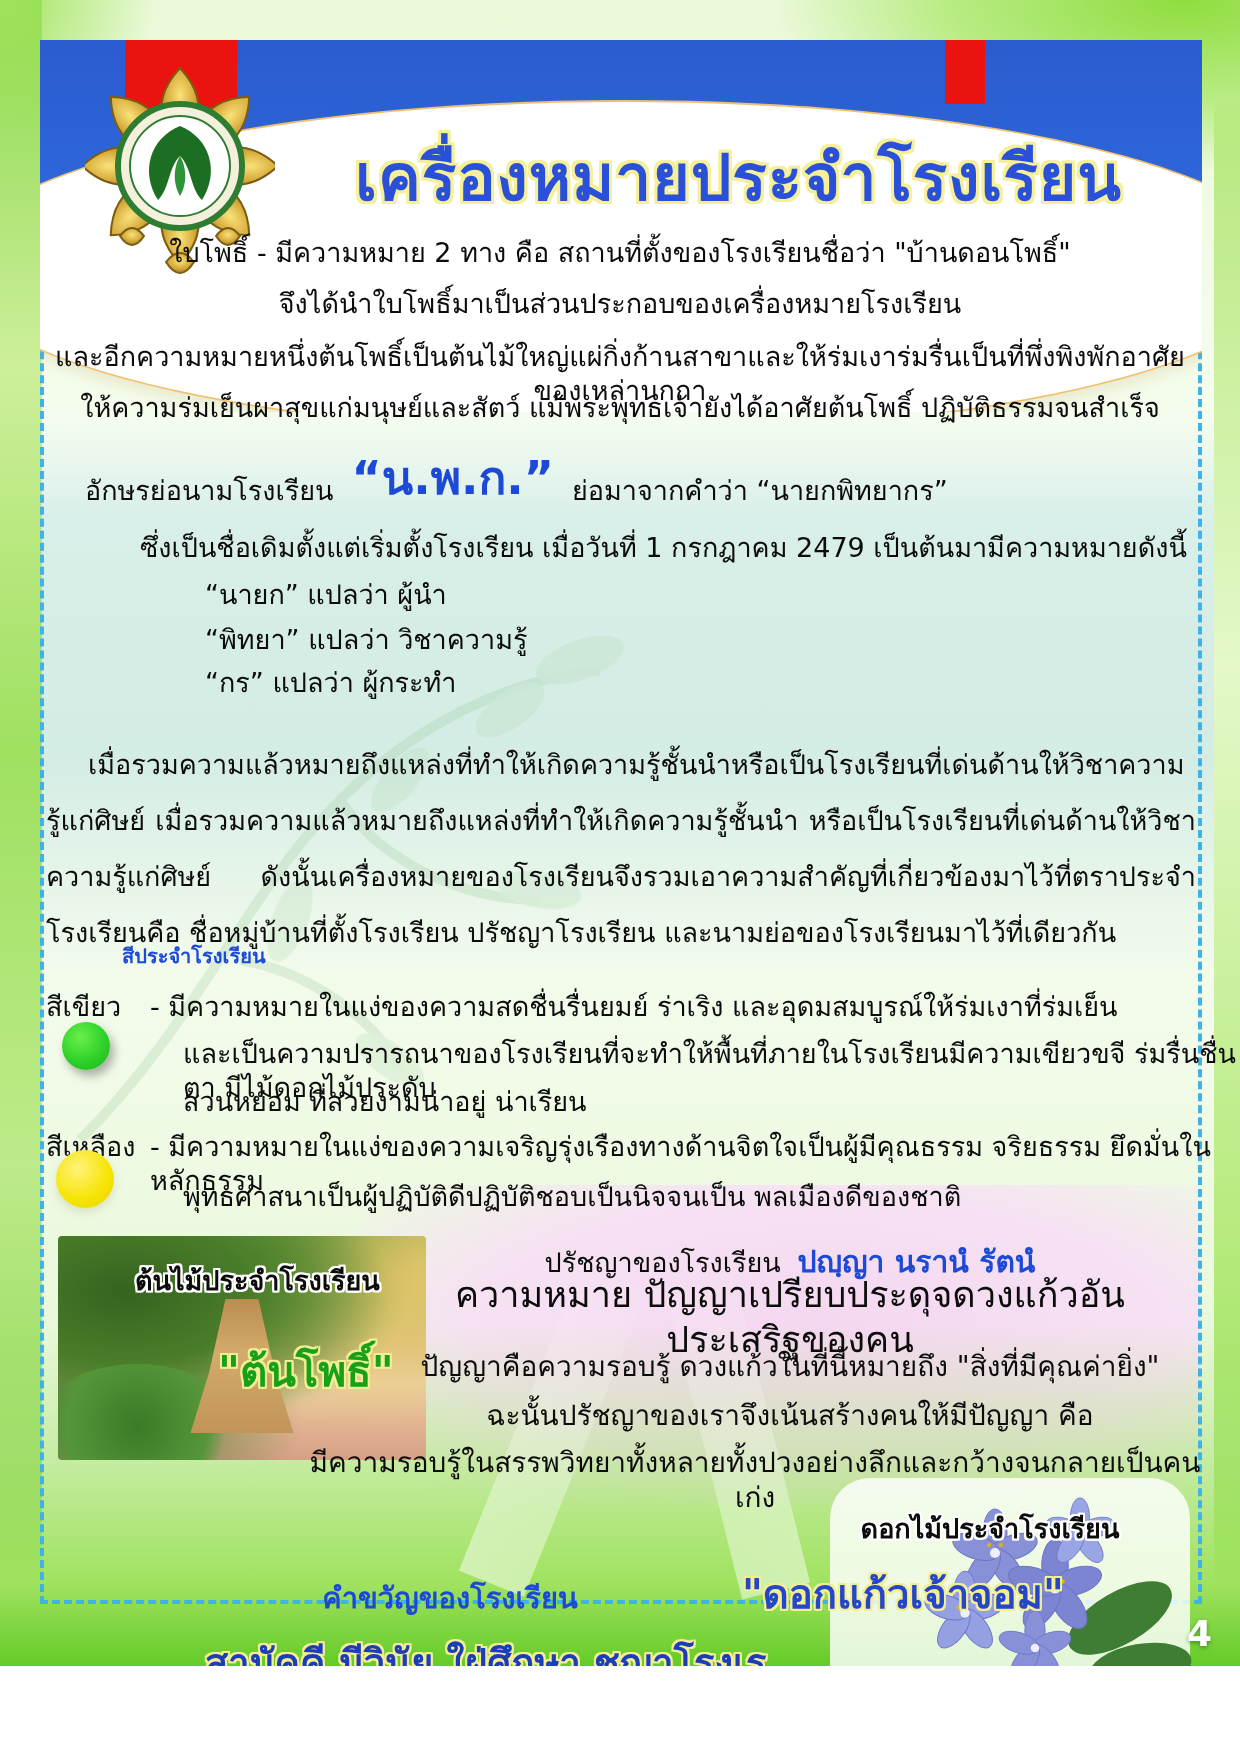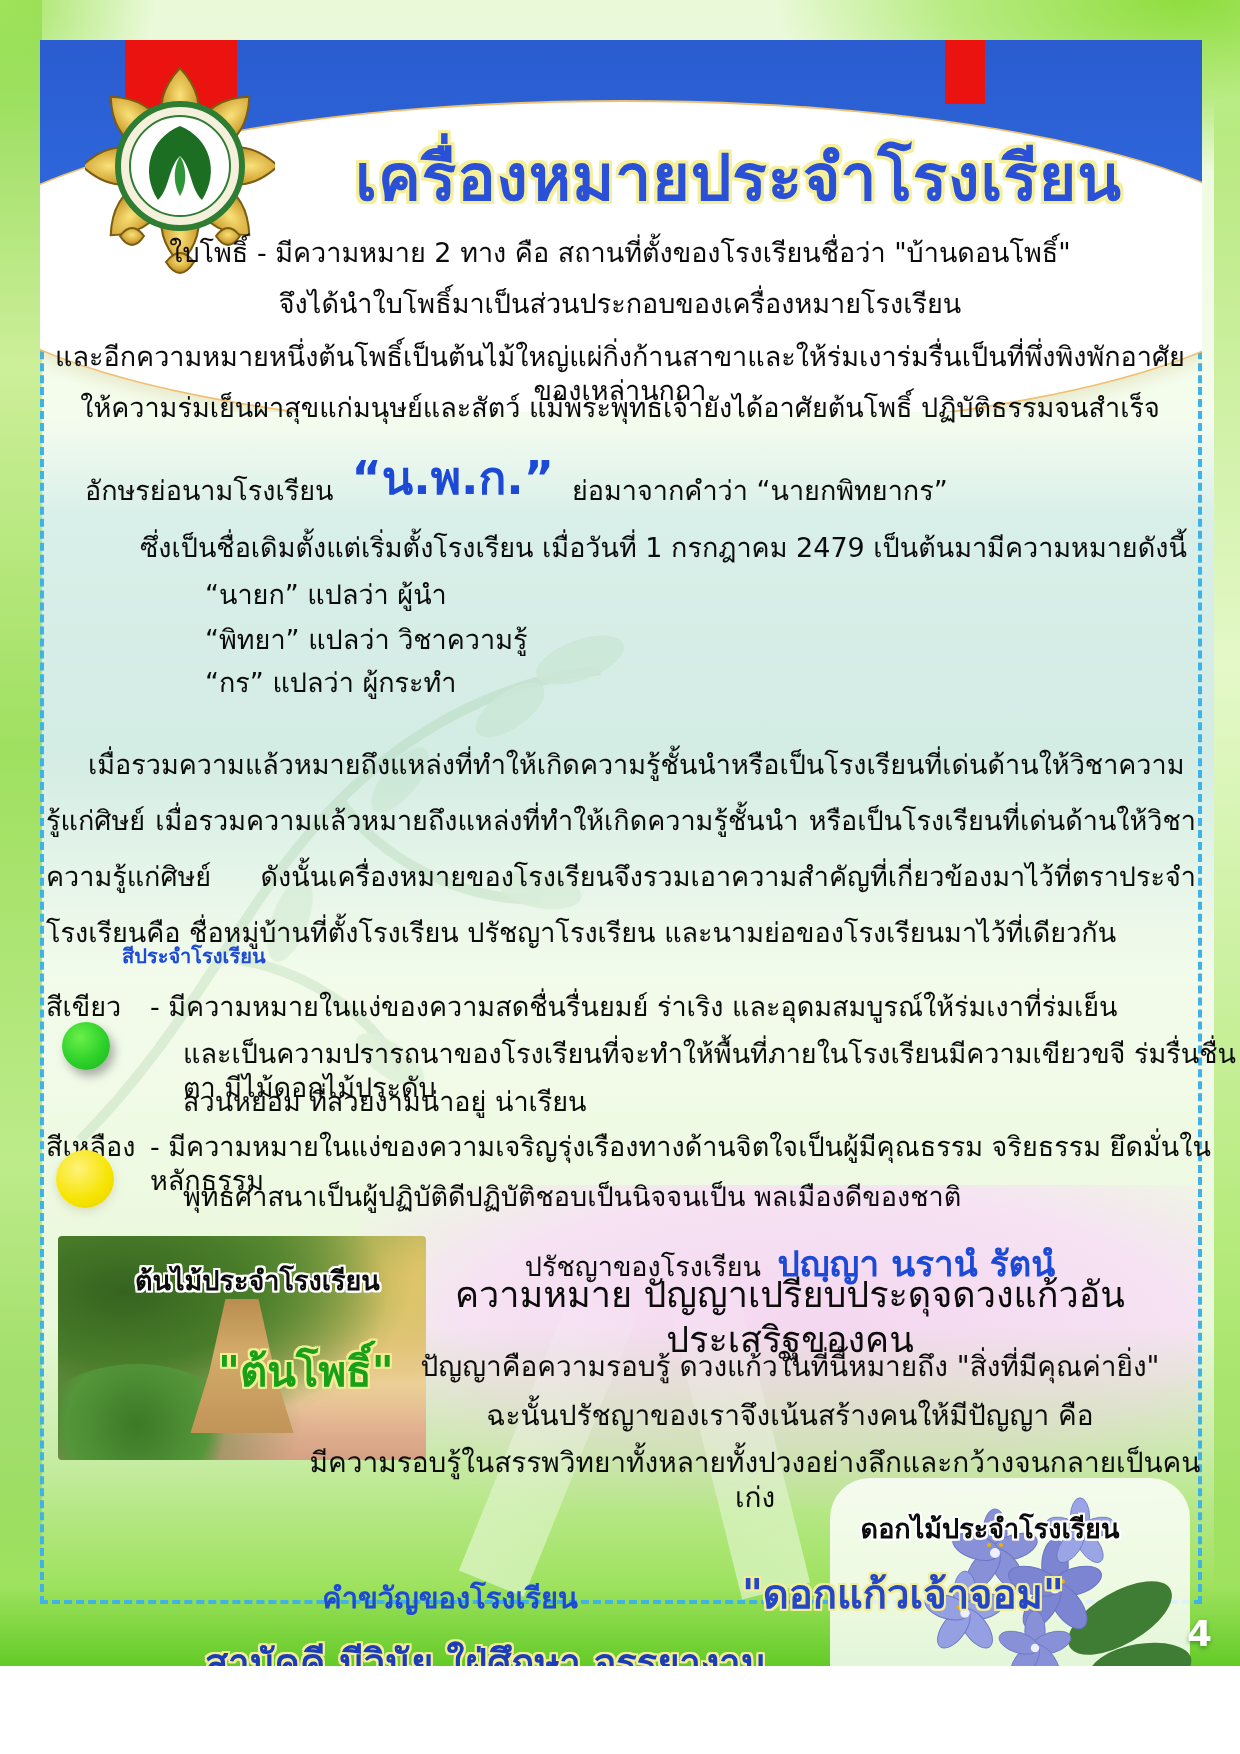--- a/index.html
+++ b/index.html
@@ -79,21 +79,21 @@
   .trunk{position:absolute;left:36%;top:28%;width:28%;height:60%;
     background:linear-gradient(180deg,#b98d4e,#d3ab6a 40%,#c19458);
     clip-path:polygon(34% 0,66% 0,82% 55%,100% 100%,0 100%,18% 55%);}
   .bush{position:absolute;left:-6%;bottom:-12%;width:55%;height:55%;border-radius:50%;
     background:radial-gradient(circle,#3c7a26,#55963a 60%,rgba(85,150,58,0) 75%);}
 
   .tree-label{left:135px;top:1264px;font-weight:600;}
   .tree-name{left:218px;top:1338px;font-size:42px;font-weight:bold;color:#18a018;}
 
   .phil{left:400px;width:780px;text-align:center;}
-  .phil-motto{font-size:35px;margin-left:8px;}
+  .phil-motto{font-size:30px;margin-left:8px;}
   .phil-wide{left:305px;width:900px;text-align:center;}
 
   .flower-photo{left:820px;top:1468px;}
   .flower-label{left:790px;top:1512px;width:400px;text-align:center;font-weight:600;}
   .flower-name{left:742px;top:1562px;font-size:40px;font-weight:bold;color:#2446c8;}
 
   .slogan-label{left:300px;top:1580px;width:300px;text-align:center;font-size:29px;}
   .slogan-text{left:205px;top:1632px;font-size:38px;font-weight:bold;color:#1b3db8;}
 
   .page-num{right:28px;bottom:12px;font-size:36px;font-weight:bold;color:#ffffff;
@@ -294,17 +294,17 @@
             <ellipse rx="12" ry="24" cy="-20" transform="rotate(288)"></ellipse>
         </g>
           <circle r="5" fill="#eef0ff"></circle>
       </g>
     </g>
   </svg>
   <div class="t ol-w flower-label">ดอกไม้ประจำโรงเรียน</div>
   <div class="abs ol-y flower-name">"ดอกแก้วเจ้าจอม"</div>
 
   <div class="t blue slogan-label">คำขวัญของโรงเรียน</div>
-  <div class="abs ol-y slogan-text">สามัคคี  มีวินัย  ใฝ่ศึกษา  จรรยางาม</div>
+  <div class="abs ol-y slogan-text">สามัคคี  มีวินัย  ใฝ่ศึกษา  ชญาโรงเร</div>
 
   <div class="abs page-num">4</div>
 
 </div>
 
 </body></html>

